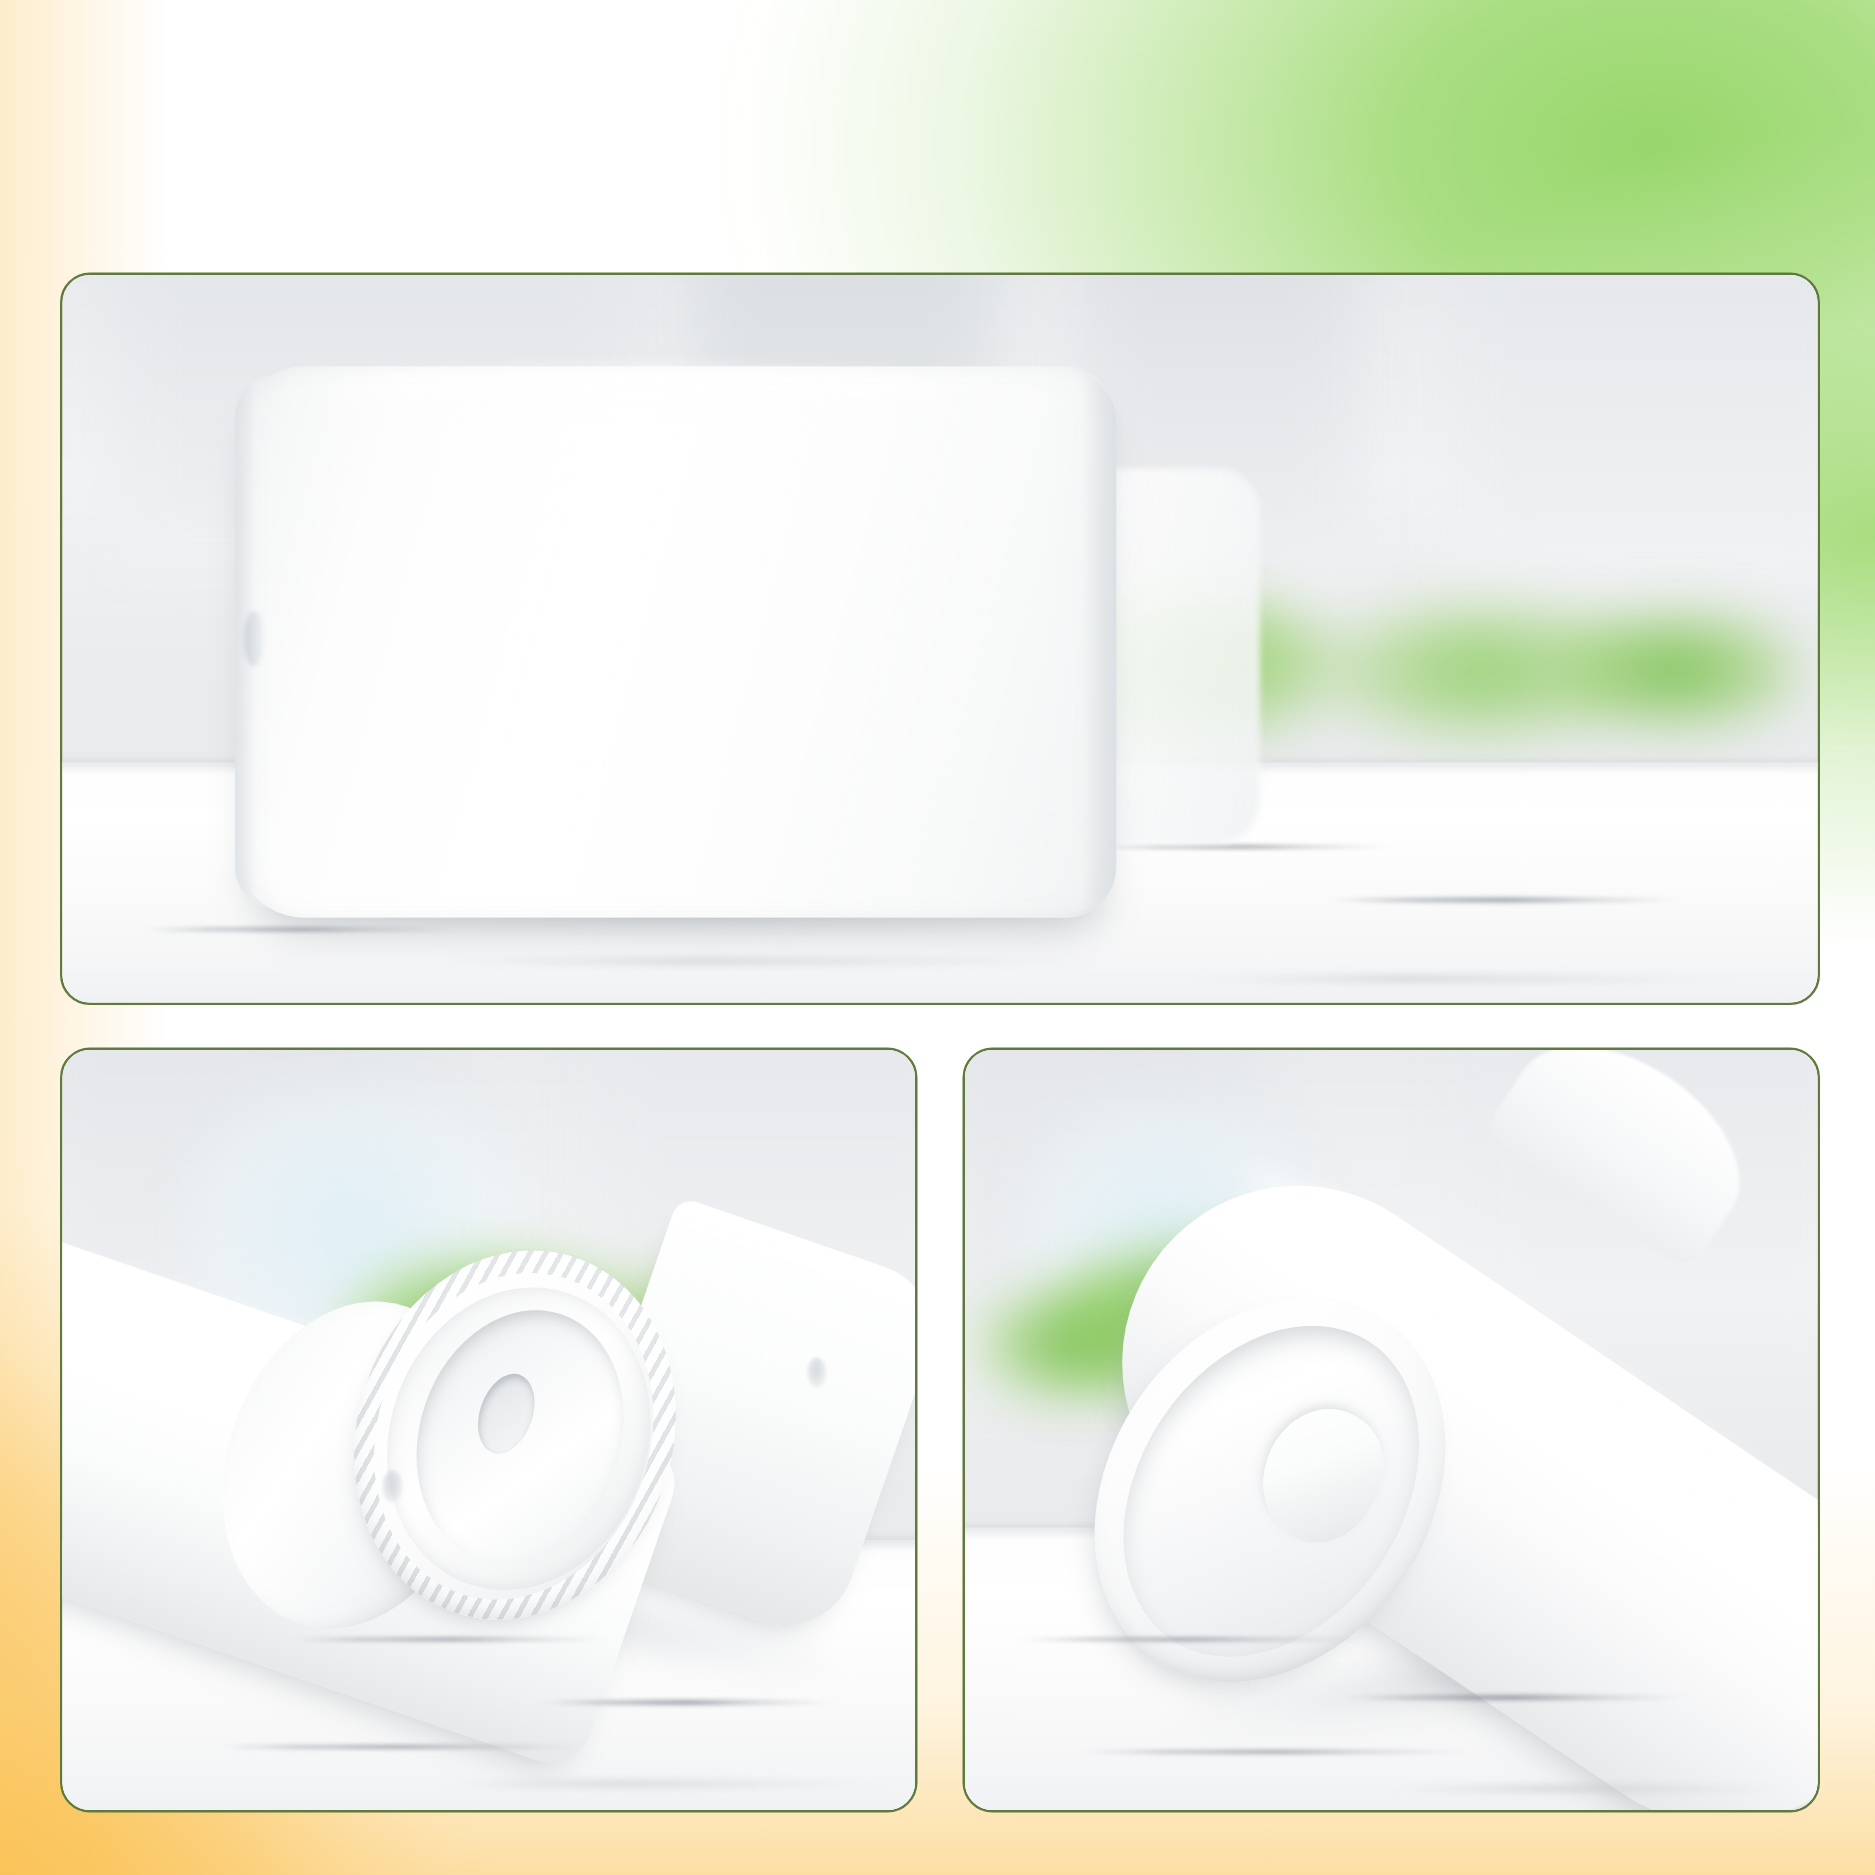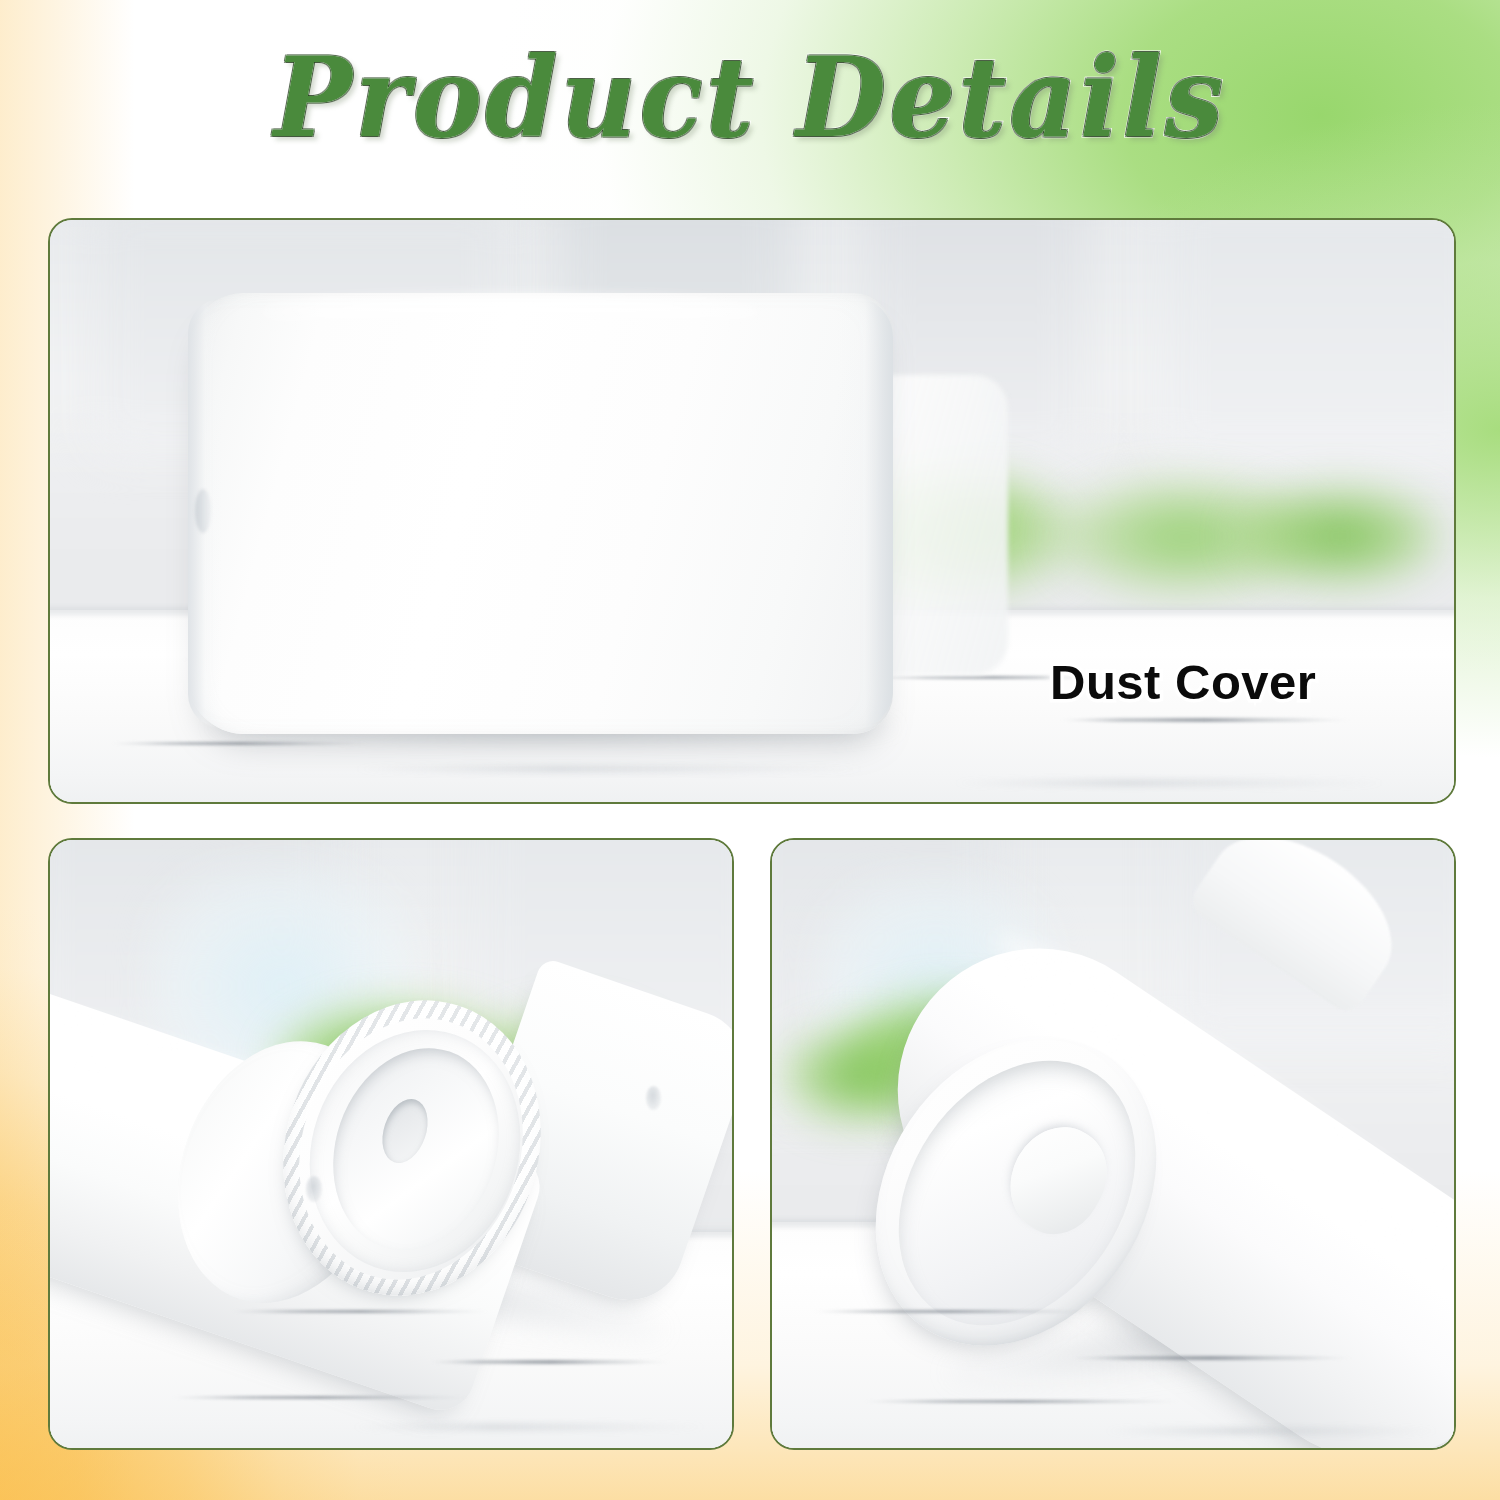--- a/index.html
+++ b/index.html
@@ -490,23 +490,20 @@
 </head>
 <body>
 
 <div id="canvas">
 
   <div class="bg-green"></div>
   <div class="bg-green2"></div>
   <div class="bg-yellow"></div>
   <div class="bg-yellow2"></div>
 
-  <div class="title-wrap">
-    <span class="title">Product Details</span>
-  </div>
 
   <div class="panel" id="panel-top">
     <div class="scene">
       <div class="kitchen"></div>
       <div class="cab-a"></div>
       <div class="cab-b"></div>
       <div class="cab-c"></div>
       <div class="cab-d"></div>
       <div class="window-glow"></div>
 
@@ -528,21 +525,20 @@
       <div class="cap-shadow"></div>
 
       <div class="cap">
         <div class="cap-top-sheen"></div>
         <div class="cap-left-edge"></div>
         <div class="cap-right-edge"></div>
         <div class="cap-notch"></div>
       </div>
     </div>
 
-    <div class="label" id="label-dust">Dust Cover</div>
   </div>
 
   <div class="panel" id="panel-push">
     <div class="scene">
       <div class="kitchen"></div>
       <div class="cab-a" style="left:-4%; top:-10%; width:46%; height:52%;"></div>
       <div class="cab-d" style="left:62%; top:-10%; width:44%; height:50%;"></div>
       <div class="window-glow" style="left:14%; top:4%; width:40%; height:40%;"></div>
 
       <div class="plant-a" style="left:228px; top:168px; width:250px; height:120px;"></div>

